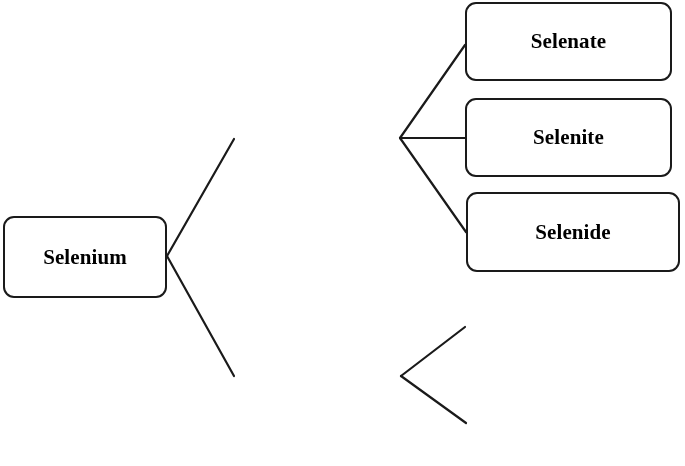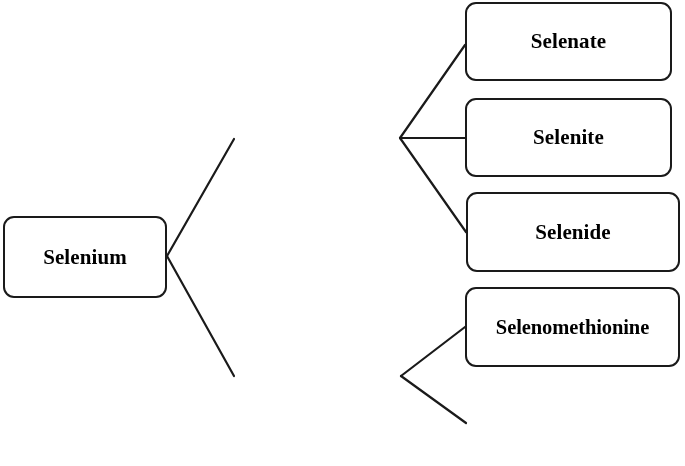--- a/index.html
+++ b/index.html
@@ -116,18 +116,15 @@
   </div>
 
   <div class="node" id="node-selenide">
     <span class="node-label">Selenide</span>
   </div>
 
   <div class="node" id="node-selenite">
     <span class="node-label">Selenite</span>
   </div>
 
-  <div class="node tight" id="node-selenomethionine">
-    <span class="node-label">Selenomethionine</span>
-  </div>
 
 
 </div>
 
 </body></html>

